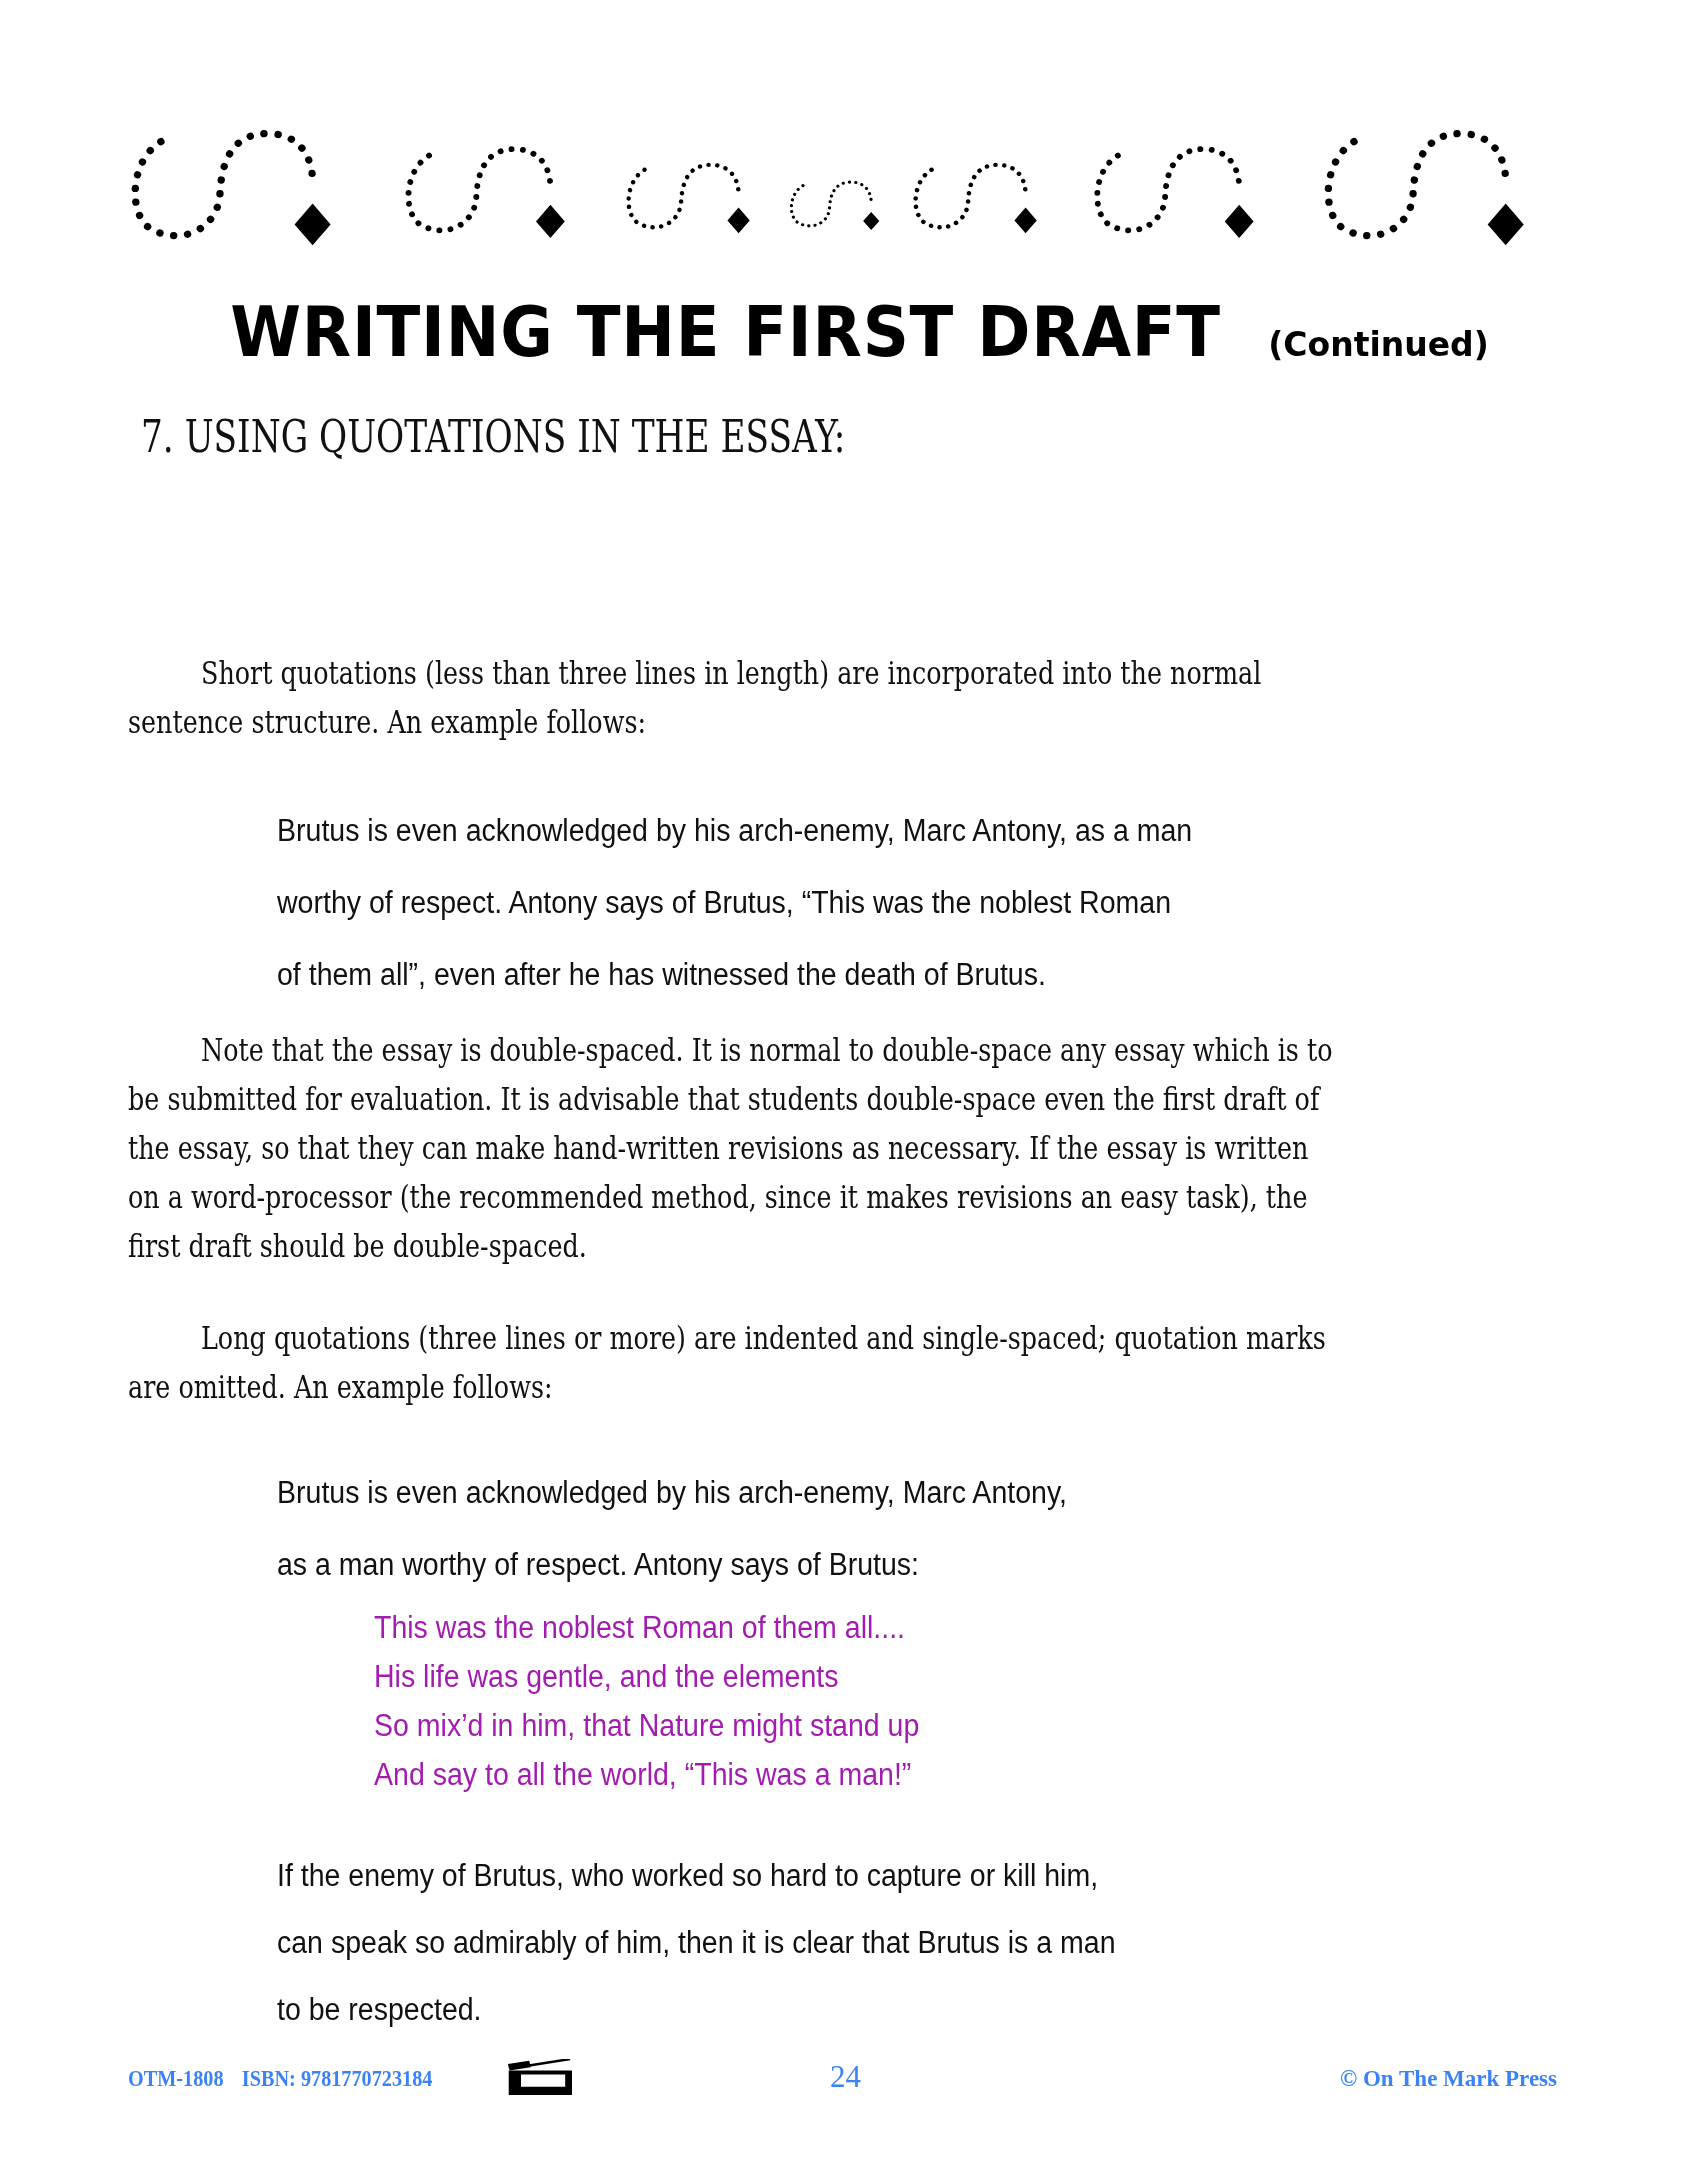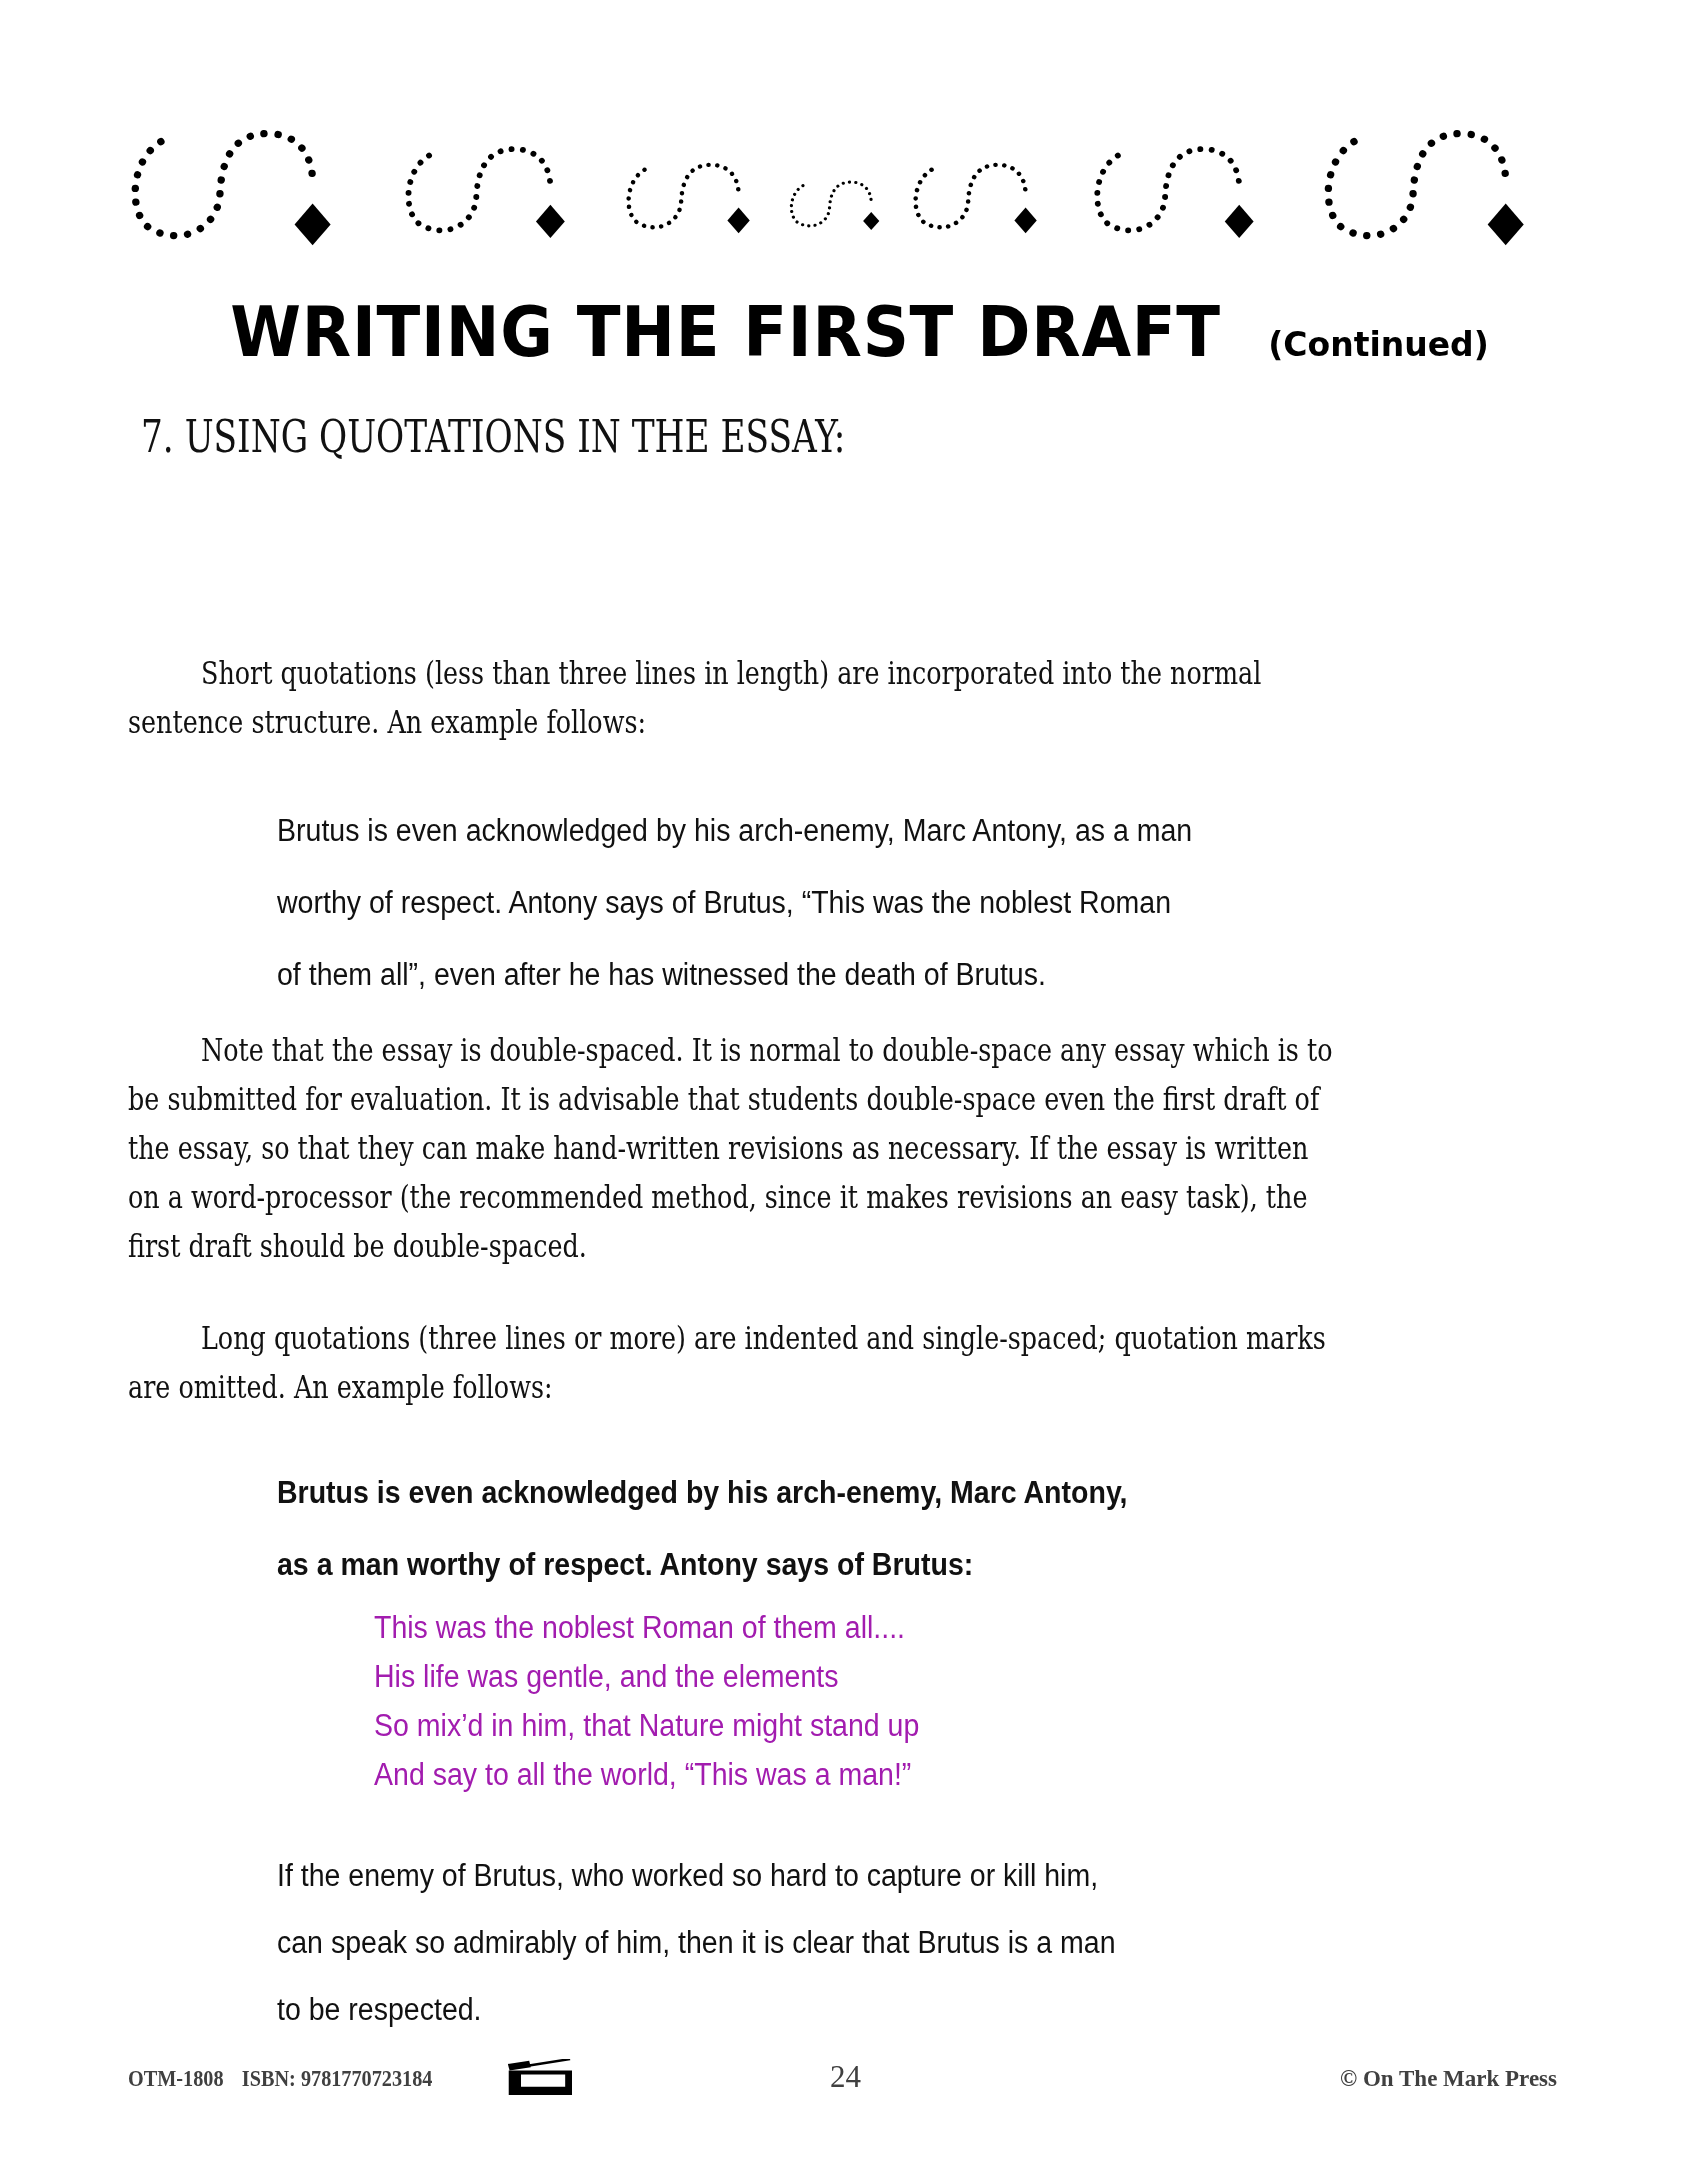--- a/index.html
+++ b/index.html
@@ -116,21 +116,21 @@
 
     
     .footer {
       position: absolute;
       left: 128px; top: 2059px;
       width: 1429px;
       height: 41px;
       font-family: "Liberation Serif", serif;
       font-weight: bold;
       font-size: 23px;
-      color: #404040;
+      color: #3b82f6;
     }
     .footer-left {
       position: absolute; left: 0; top: 6.6px;
       white-space: nowrap;
       transform: scaleX(0.88);
       transform-origin: left top;
     }
     .footer-left span { margin-right: 15px; }
     .copier-icon {
       position: absolute; left: 378px; top: 0px;
@@ -195,21 +195,21 @@
   </div>
 
   <div class="para" style="top:1026px;">
     <span class="line indent">Note that the essay is double-spaced.  It is normal to double-space any essay which is to</span>
     <span class="line">be submitted for evaluation.  It is advisable that students double-space even the first draft of</span>
     <span class="line">the essay, so that they can make hand-written revisions as necessary.  If the essay is written</span>
     <span class="line">on a word-processor (the recommended method, since it makes revisions an easy task), the</span>
     <span class="line">first draft should be double-spaced.</span>
   </div>
 
-  <div class="example" style="top:1457px; line-height:72px;font-weight:bold;">
+  <div class="example" style="top:1457px; line-height:72px;">
     <span class="eline">Brutus is even acknowledged by his arch-enemy, Marc Antony,</span>
     <span class="eline">as a man worthy of respect.  Antony says of Brutus:</span>
   </div>
 
   <div class="verse" style="top:1603px;">
     <span class="vline">This was the noblest Roman of them all....</span>
     <span class="vline">His life was gentle, and the elements</span>
     <span class="vline">So mix’d in him, that Nature might stand up</span>
     <span class="vline">And say to all the world, “This was a man!”</span>
   </div>

